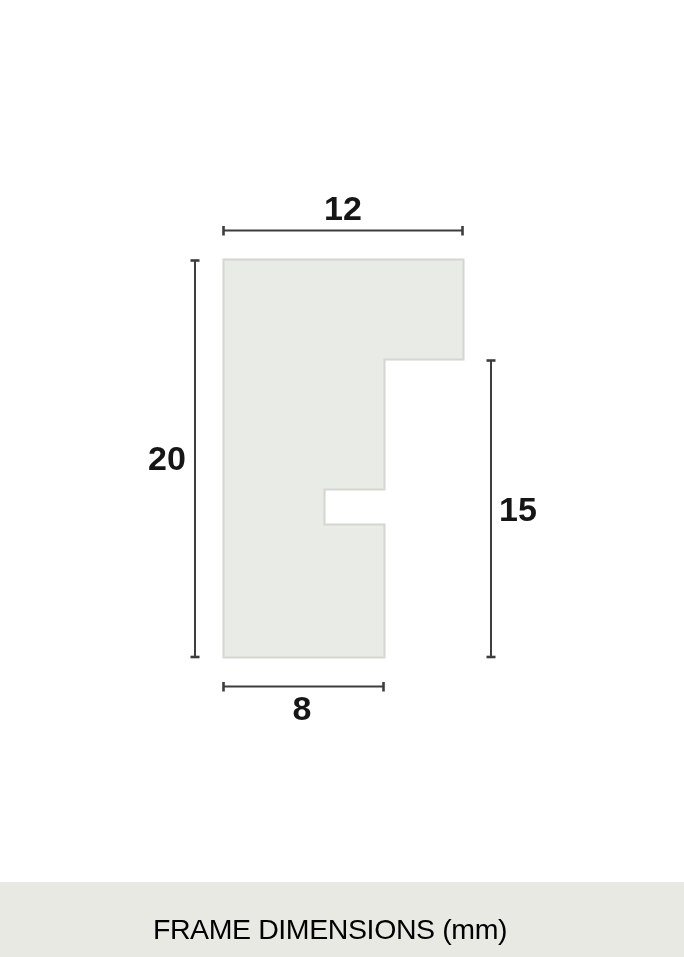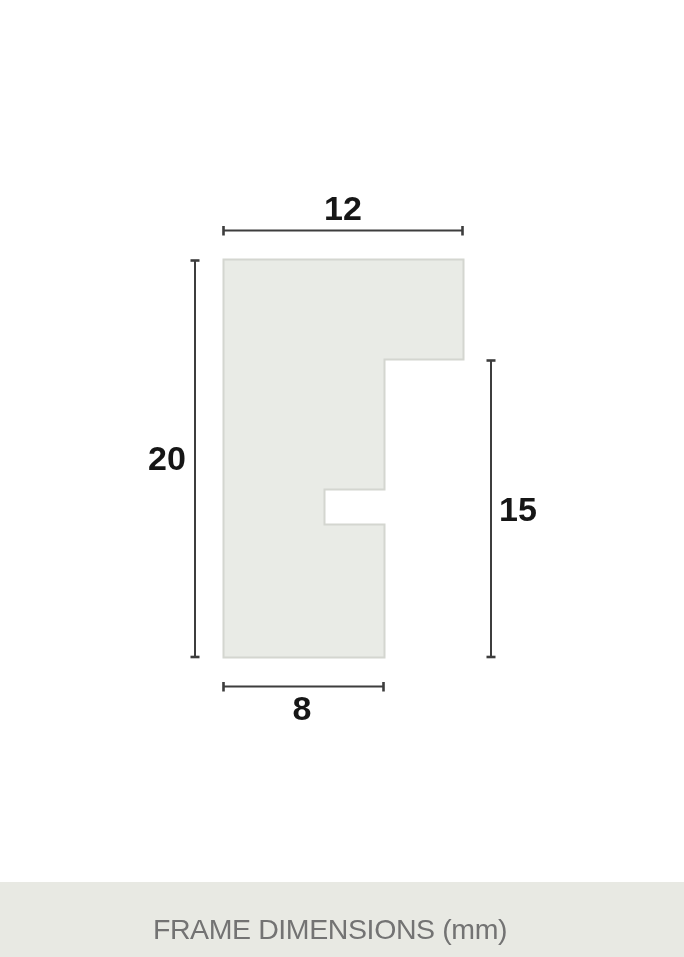--- a/index.html
+++ b/index.html
@@ -41,14 +41,14 @@
     <line x1="223" y1="686.5" x2="384" y2="686.5" stroke-width="2"></line>
     <line x1="223.5" y1="682" x2="223.5" y2="691.5" stroke-width="2.6"></line>
     <line x1="383.5" y1="682" x2="383.5" y2="691.5" stroke-width="2.6"></line>
   </g>
 
   <text x="302" y="719.5" font-size="34" font-weight="bold" fill="#161616" text-anchor="middle">8</text>
 </svg>
 
 <div style="position:absolute;left:0;top:882px;width:684px;height:75px;background:#e8e9e3;"></div>
 
-<div style="position:absolute;left:0;top:913px;width:660px;text-align:center;font-size:28.5px;color:#737373;letter-spacing:-0.4px;">FRAME DIMENSIONS (mm)</div>
+<div style="position:absolute;left:0;top:913px;width:660px;text-align:center;font-size:28.5px;color:#000000;letter-spacing:-0.4px;">FRAME DIMENSIONS (mm)</div>
 
 
 </body></html>

